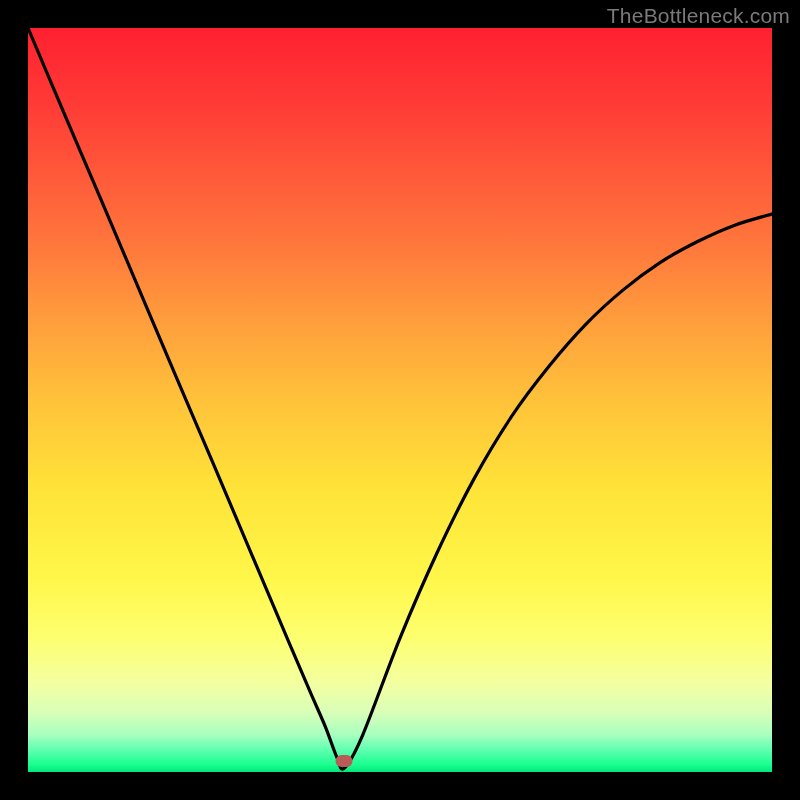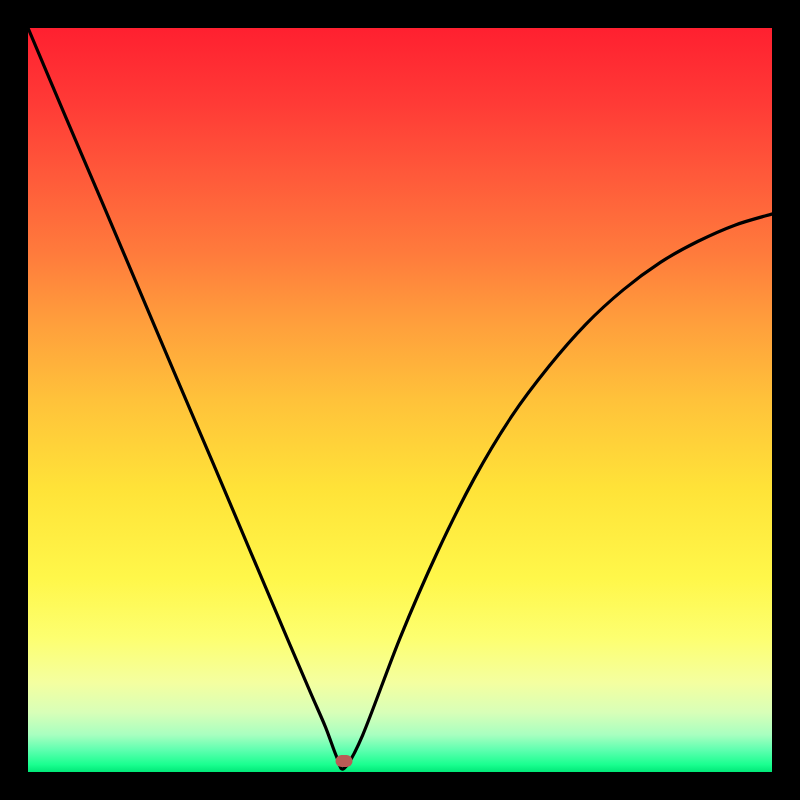--- a/index.html
+++ b/index.html
@@ -70,20 +70,21 @@
     height: 12px;
     background: #b95b56;
     border-radius: 6px;
     transform: translate(-50%, -50%);
   }
 </style>
 </head>
 <body>
 
 <div class="container">
+  <div class="watermark">TheBottleneck.com</div>
 
   <div class="frame">
     <div class="plot">
       <div class="gradient"></div>
       <svg class="curve" viewBox="0 0 744 744" preserveAspectRatio="none">
         <path id="curve-path" d="M 0.00 0.00 C 5.95 14.05, 25.30 59.82, 37.20 87.79 C 49.10 115.77, 62.50 146.87, 74.40 174.84 C 86.30 202.81, 99.70 234.54, 111.60 262.63 C 123.50 290.73, 136.90 322.45, 148.80 350.42 C 160.70 378.40, 174.10 409.50, 186.00 437.47 C 197.90 465.45, 211.30 497.17, 223.20 525.26 C 235.10 553.36, 250.88 590.68, 260.40 613.06 C 269.92 635.44, 276.77 651.33, 282.72 665.14 C 288.67 678.94, 293.43 689.12, 297.60 699.36 C 301.77 709.60, 305.78 722.57, 308.76 729.12 C 311.74 735.67, 312.03 743.85, 316.20 740.28 C 320.37 736.71, 325.87 727.63, 334.80 706.80 C 343.73 685.97, 360.10 639.24, 372.00 610.08 C 383.90 580.92, 397.30 550.11, 409.20 524.52 C 421.10 498.93, 434.50 471.90, 446.40 450.12 C 458.30 428.34, 471.70 406.22, 483.60 388.37 C 495.50 370.51, 508.90 353.28, 520.80 338.52 C 532.70 323.76, 546.10 308.37, 558.00 296.11 C 569.90 283.85, 583.30 271.77, 595.20 261.89 C 607.10 252.01, 620.50 242.10, 632.40 234.36 C 644.30 226.62, 657.70 219.48, 669.60 213.53 C 681.50 207.58, 694.90 201.56, 706.80 197.16 C 718.70 192.76, 738.05 187.79, 744.00 186.00" fill="none" stroke="#000" stroke-width="3.2" stroke-linecap="round"></path>
       </svg>
       <div class="marker" id="marker" style="left: 316.2px; top: 732.84px;"></div>
     </div>
   </div>

